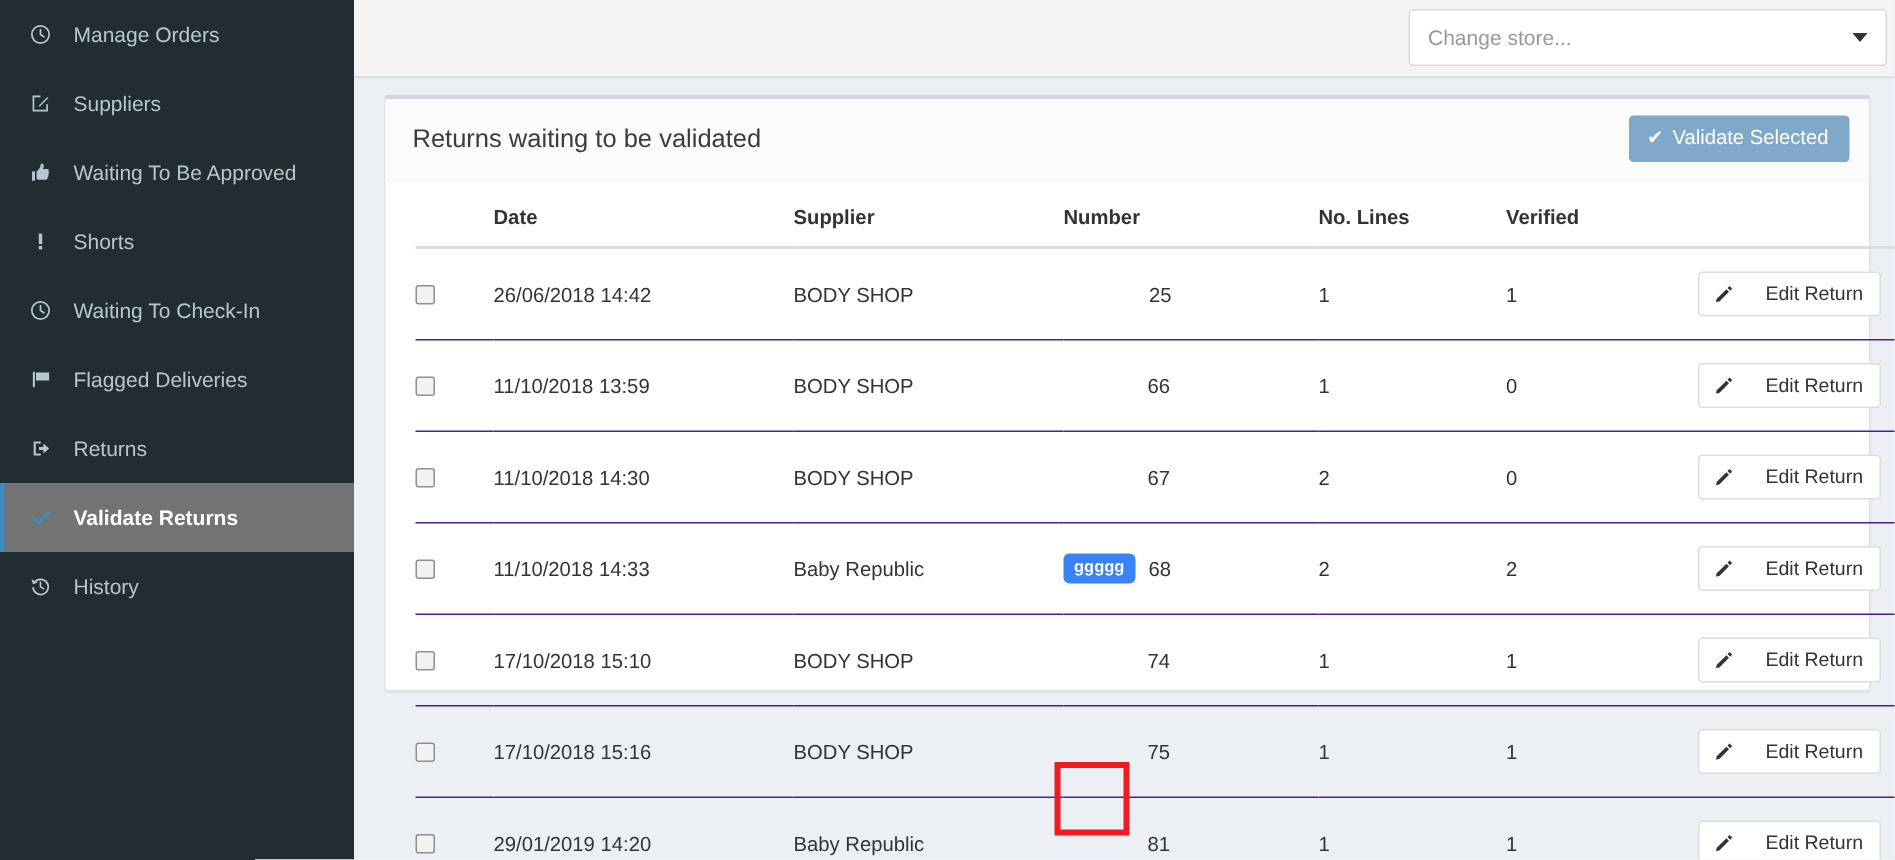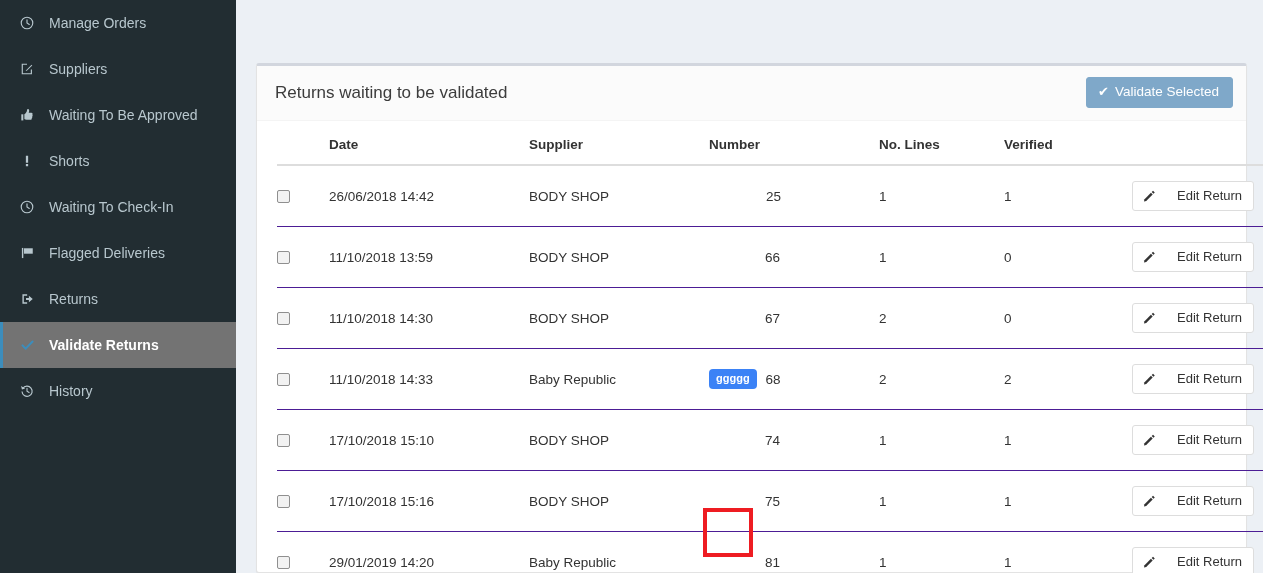--- a/index.html
+++ b/index.html
@@ -85,21 +85,21 @@
     background: #ecf0f5;
     padding: 10px 16px 0 20px;
   }
   .panel {
     background: #ffffff;
     border: 1px solid #e3e3e3;
     border-top: 3px solid #d2d6de;
     border-radius: 3px;
     box-shadow: 0 1px 1px rgba(0,0,0,.05);
     width: 991px;
-    height: 510px;
+    height: 398px;
   }
   .panel-heading {
     position: relative;
     height: 55px;
     border-bottom: 1px solid #f4f4f4;
     padding: 0 18px;
     display: flex; align-items: center;
     background: #fbfbfb;
   }
   .panel-title {
@@ -283,20 +283,26 @@
           <svg width="14" height="14" viewBox="0 0 16 16">
             <path d="M3.2 5.2A5.8 5.8 0 1 1 2.3 8.6" fill="none" stroke="currentColor" stroke-width="1.35"></path>
             <path d="M1.2 2.4 L2.2 6.2 L5.9 5" fill="currentColor"></path>
             <path d="M8 4.8V8.3l2.4 1.5" fill="none" stroke="currentColor" stroke-width="1.25" stroke-linecap="round"></path>
           </svg>
         </span>
         <span>History</span>
       </div>
     </nav>
 
+  <div class="topbar">
+    <div class="store-select">
+      <span class="placeholder">Change store...</span>
+      <span class="caret"></span>
+    </div>
+  </div>
 
   <div class="content">
     <div class="panel">
 
       <div class="panel-heading">
         <span class="panel-title">Returns waiting to be validated</span>
         <button class="btn-validate">
           <span class="tick">✔</span>
           <span>Validate Selected</span>
         </button>

